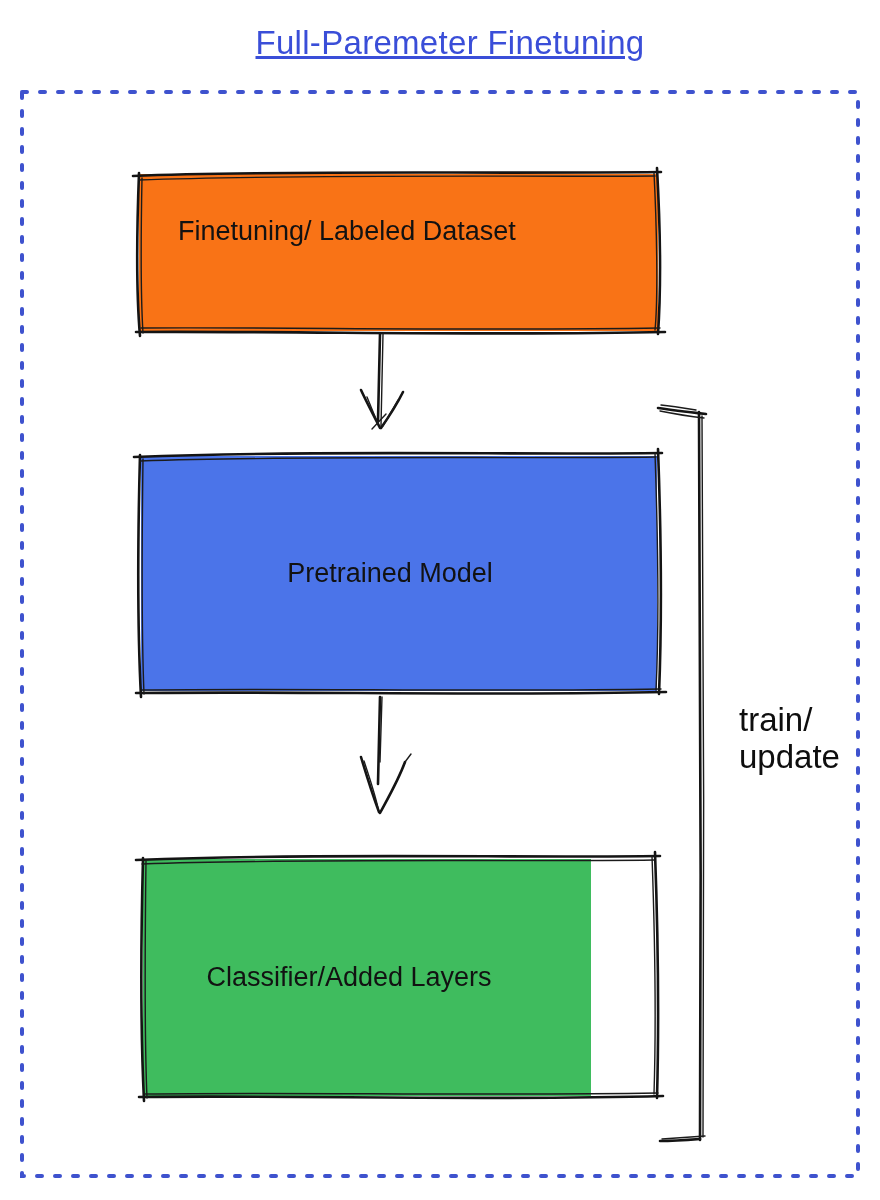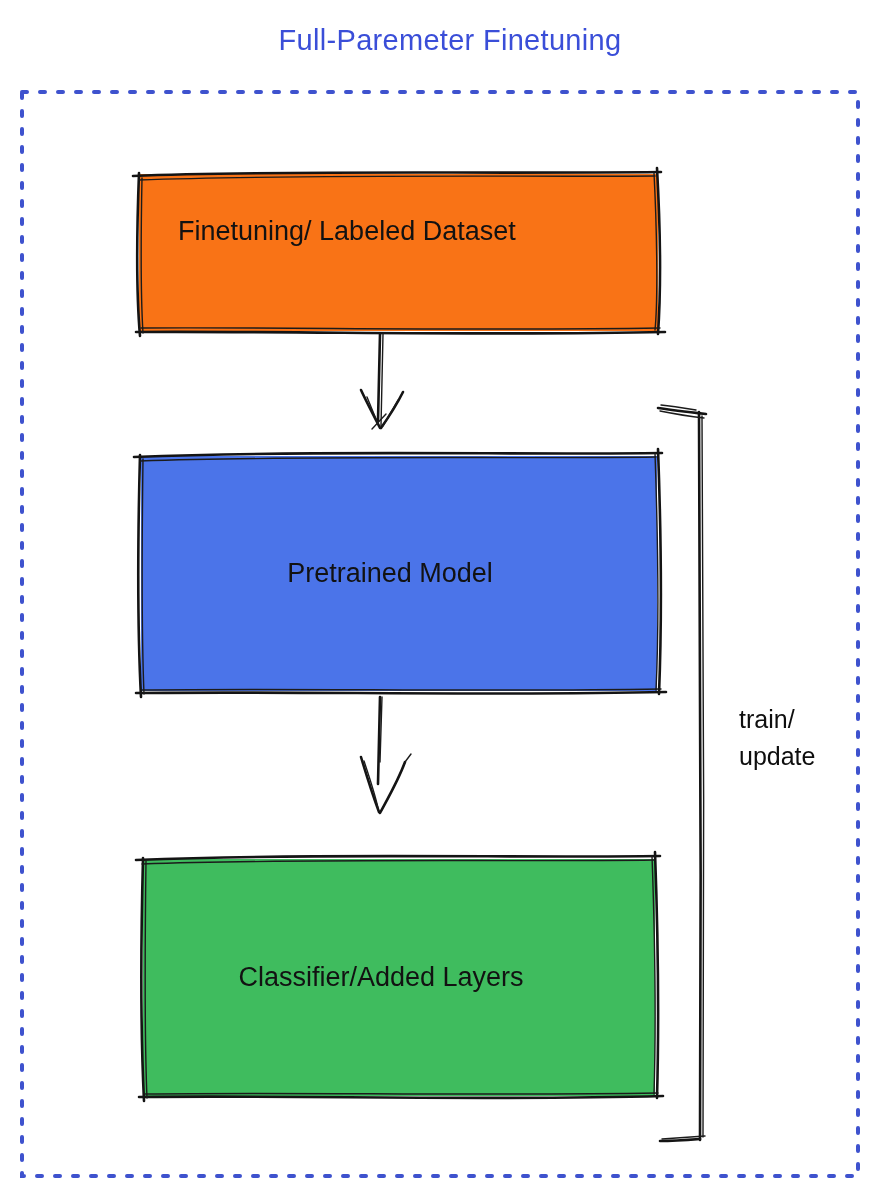--- a/index.html
+++ b/index.html
@@ -14,23 +14,24 @@
     height: 1200px;
     background: #ffffff;
     overflow: hidden;
   }
   .diagram-title {
     position: absolute;
     left: 20px;
     top: 24px;
     width: 860px;
     text-align: center;
-    font-size: 29px;
+    font-size: 33px;
     color: #3a4ed8;
     letter-spacing: 0.3px;
+    text-decoration: underline;
   }
   .node {
     position: absolute;
     color: #121212;
     font-size: 27px;
   }
   .node-dataset {
     left: 139px; top: 174px;
     width: 519px; height: 157px;
     background: #f97316;
@@ -41,34 +42,34 @@
     white-space: nowrap;
   }
   .node-pretrained {
     left: 141px; top: 456px;
     width: 516px; height: 235px;
     background: #4b74e9;
     display: flex; align-items: center; justify-content: center;
   }
   .node-classifier {
     left: 143px; top: 859px;
-    width: 512px; height: 237px;
+    width: 448px; height: 237px;
     background: #3fbc5e;
     display: flex; align-items: center; justify-content: center;
   }
   .node-classifier .node-label {
     transform: translateX(-18px);
   }
   .node-pretrained .node-label {
     transform: translateX(-9px);
   }
   .bracket-label {
     position: absolute;
     left: 739px; top: 701px;
-    font-size: 25px;
+    font-size: 33px;
     line-height: 37px;
     color: #0e0e0e;
     white-space: pre-line;
   }
   svg.sketch-layer {
     position: absolute;
     left: 0; top: 0;
     pointer-events: none;
   }
   .s1 { fill: none; stroke: #141414; stroke-width: 2.6; stroke-linecap: round; }

